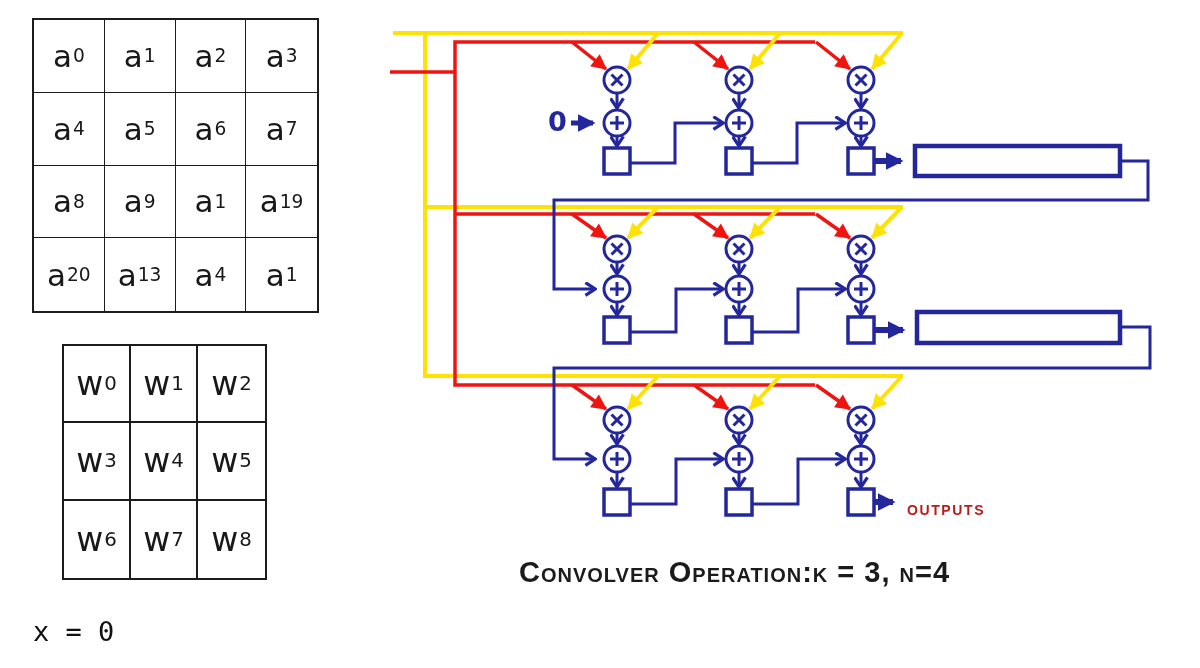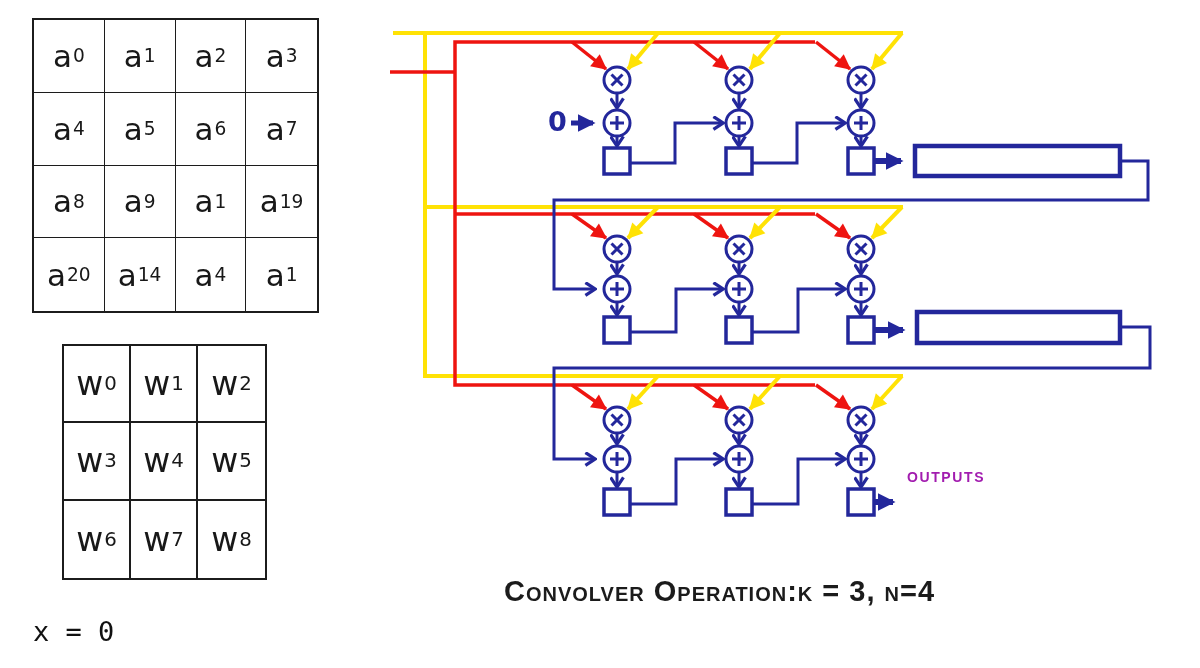--- a/index.html
+++ b/index.html
@@ -20,24 +20,24 @@
   .matrix-a .cell:nth-child(4n){border-right:none;}
   .matrix-a .cell:nth-child(n+13){border-bottom:none;}
   .matrix-w .cell:nth-child(3n){border-right:none;}
   .matrix-w .cell:nth-child(n+7){border-bottom:none;}
   .sub{font-size:0.60em;vertical-align:-0.22em;margin-left:1px;}
   
   .x-label{position:absolute;left:33px;top:616px;font-family:"DejaVu Sans Mono",monospace;
            font-size:27px;color:#111;}
   .zero-label{position:absolute;left:548px;top:106px;color:#23279b;
               font-size:27px;font-weight:bold;font-family:"DejaVu Sans",sans-serif;}
-  .outputs-label{position:absolute;left:907px;top:469px;font-family:"Liberation Sans",sans-serif;
-                 font-size:14px;font-weight:bold;letter-spacing:1.6px;color:#a21caf;}
-  .caption{position:absolute;left:504px;top:556px;font-family:"Liberation Sans",sans-serif;
-           font-variant:small-caps;font-weight:bold;font-size:29px;letter-spacing:1px;color:#1b1b1b;margin-top:19px;}
+  .outputs-label{position:absolute;left:907px;top:502px;font-family:"Liberation Sans",sans-serif;
+                 font-size:14px;font-weight:bold;letter-spacing:1.6px;color:#b91c1c;}
+  .caption{position:absolute;left:519px;top:556px;font-family:"Liberation Sans",sans-serif;
+           font-variant:small-caps;font-weight:bold;font-size:29px;letter-spacing:1px;color:#1b1b1b;}
   svg.wires{position:absolute;left:0;top:0;}
 </style>
 </head>
 <body>
 
 <div class="canvas">
 
   <div class="matrix matrix-a">
     <div class="cell">
         <span>a</span>
@@ -86,21 +86,21 @@
     <div class="cell">
         <span>a</span>
         <span class="sub">19</span>
       </div>
     <div class="cell">
         <span>a</span>
         <span class="sub">20</span>
       </div>
     <div class="cell">
         <span>a</span>
-        <span class="sub">14</span>
+        <span class="sub">13</span>
       </div>
     <div class="cell">
         <span>a</span>
         <span class="sub">4</span>
       </div>
     <div class="cell">
         <span>a</span>
         <span class="sub">1</span>
       </div>
   </div>

